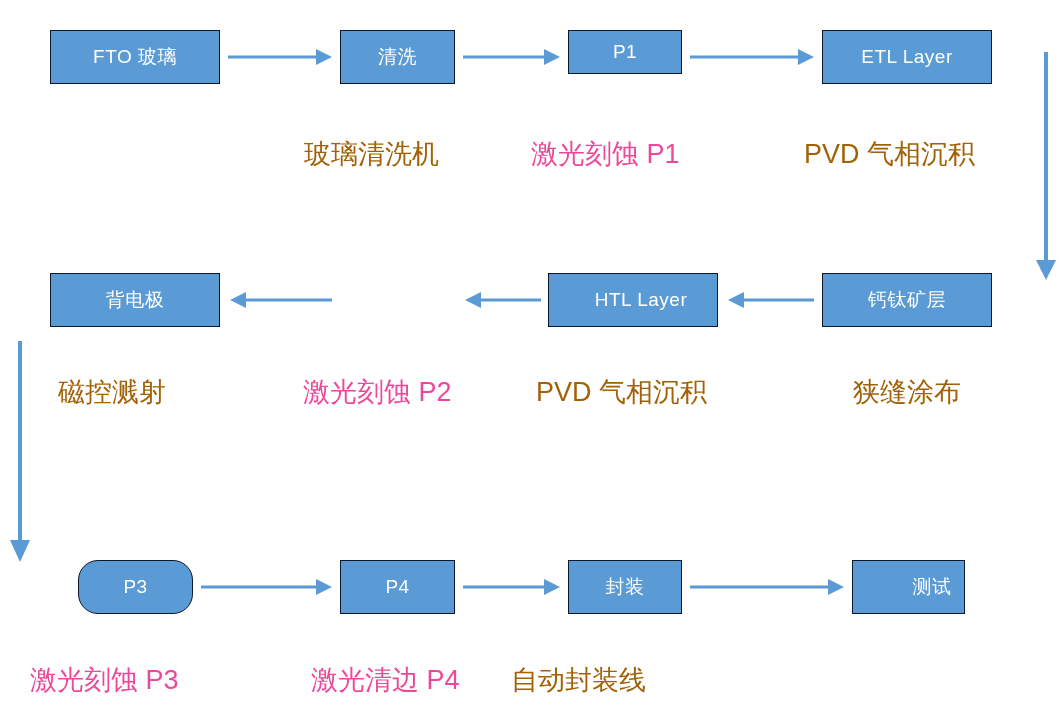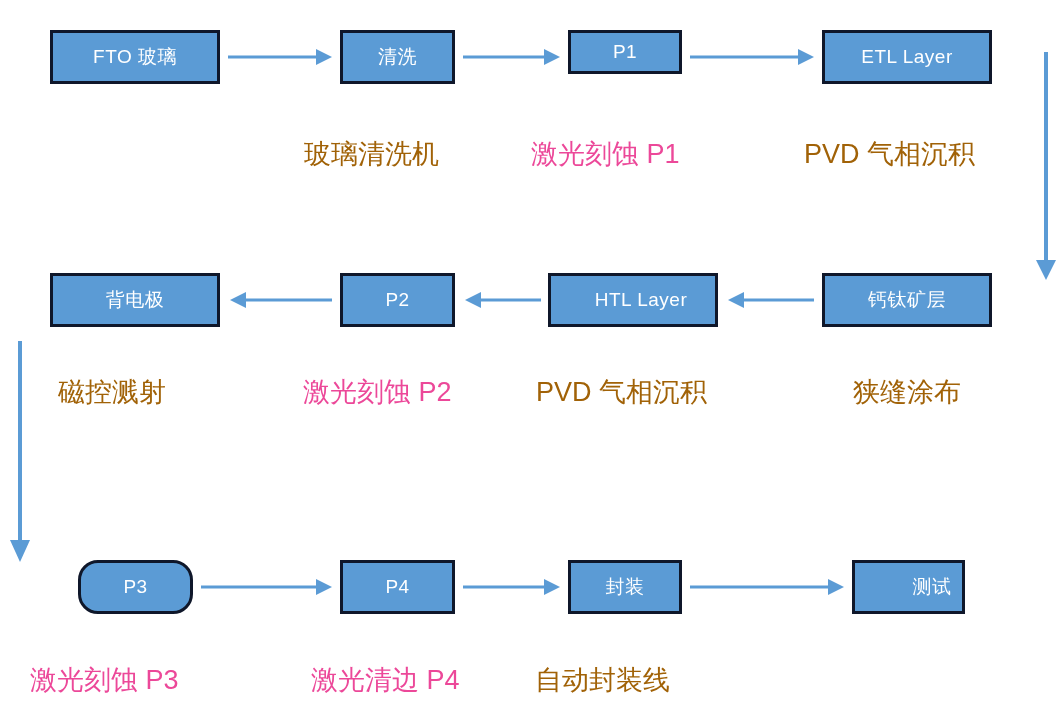--- a/index.html
+++ b/index.html
@@ -14,21 +14,21 @@
     position: relative;
     width: 1062px;
     height: 718px;
     background: #ffffff;
     overflow: hidden;
   }
   .node {
     position: absolute;
     box-sizing: border-box;
     background: #5B9BD5;
-    border: 3px solid #0f172a;
+    border: 1px solid #0f172a;
     color: #ffffff;
     font-size: 19px;
     font-weight: 400;
     display: flex;
     align-items: center;
     justify-content: center;
     letter-spacing: 0.5px;
     white-space: nowrap;
   }
   .caption {
@@ -94,23 +94,20 @@
   <div class="caption" style="left:804px; top:141px;">PVD 气相沉积</div>
 
   <svg class="arrow-svg" style="left:1034px; top:52px;" width="26" height="232">
     <line class="arrow-line vert" x1="12" y1="0" x2="12" y2="212"></line>
     <polygon class="arrow-head" points="2,208 22,208 12,228"></polygon>
   </svg>
 
   <div class="node" style="left:50px; top:273px; width:170px; height:54px;">
     <span>背电极</span>
   </div>
-  <div class="node" style="left:340px; top:273px; width:115px; height:54px;">
-    <span>P2</span>
-  </div>
   <div class="node" style="left:548px; top:273px; width:170px; height:54px;padding-left:16px;">
     <span>HTL Layer</span>
   </div>
   <div class="node" style="left:822px; top:273px; width:170px; height:54px;">
     <span>钙钛矿层</span>
   </div>
 
   <svg class="arrow-svg" style="left:226px; top:287px;" width="110" height="26">
     <line class="arrow-line" x1="106" y1="13" x2="18" y2="13"></line>
     <polygon class="arrow-head" points="20,5 4,13 20,21"></polygon>
@@ -155,15 +152,15 @@
     <line class="arrow-line" x1="0" y1="13" x2="83" y2="13"></line>
     <polygon class="arrow-head" points="81,5 97,13 81,21"></polygon>
   </svg>
   <svg class="arrow-svg" style="left:690px; top:574px;" width="160" height="26">
     <line class="arrow-line" x1="0" y1="13" x2="140" y2="13"></line>
     <polygon class="arrow-head" points="138,5 154,13 138,21"></polygon>
   </svg>
 
   <div class="caption red" style="left:30px; top:667px;">激光刻蚀 P3</div>
   <div class="caption red" style="left:311px; top:667px;">激光清边 P4</div>
-  <div class="caption" style="left:535px; top:667px;">自动封装线</div>
+  <div class="caption" style="left:511px; top:667px;">自动封装线</div>
 
 </div>
 
 </body></html>

